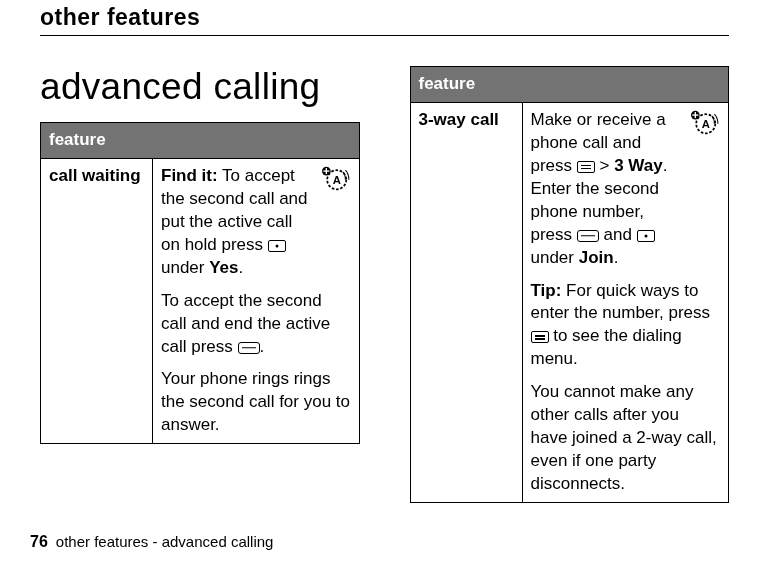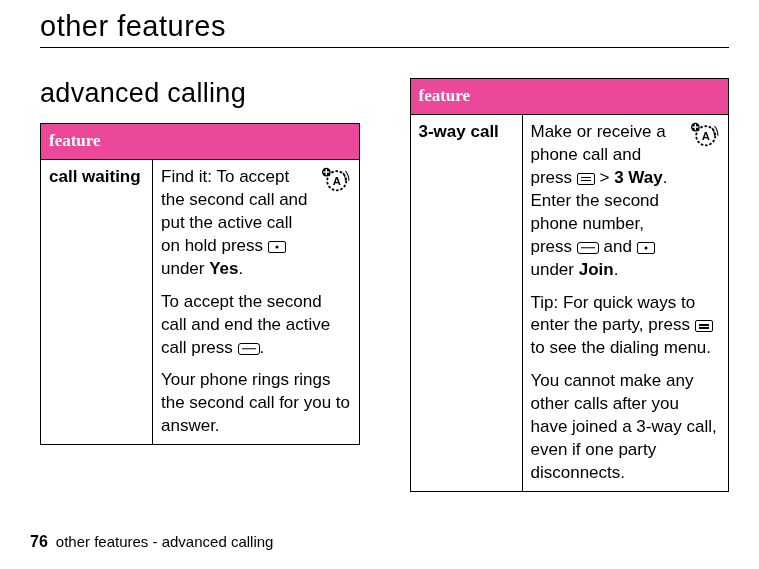--- a/index.html
+++ b/index.html
@@ -11,75 +11,74 @@
     color: #000;
     background: #fff;
     position: relative;
     box-sizing: border-box;
   }
   .page {
     padding: 0 30px 0 40px;
     box-sizing: border-box;
   }
   .title {
-    font-size: 29px;
-    font-weight: 400;
+    font-size: 23px;
+    font-weight: 700;
     letter-spacing: 0.5px;
-    margin: 10px 0 4px 0;
+    margin: 4px 0 4px 0;
   }
   .rule {
     border: none;
     border-top: 1px solid #000;
     margin: 0 0 30px 0;
   }
   .columns {
     display: flex;
     gap: 50px;
     align-items: flex-start;
   }
   .col {
     flex: 1 1 0;
   }
   .section-heading {
-    font-size: 27px;
+    font-size: 37px;
     font-weight: 400;
     margin: 0 0 14px 0;
     letter-spacing: 0.3px;
   }
   table.feature {
     border-collapse: collapse;
     width: 100%;
   }
   table.feature th, table.feature td {
     border: 1px solid #000;
     padding: 6px 8px;
     vertical-align: top;
     text-align: left;
     font-size: 17px;
     line-height: 1.35;
   }
   table.feature th {
-    background: #ec4899;
+    background: #737373;
     color: #fff;
     font-weight: 700;
     font-size: 17px;
-    font-family: Liberation Serif, serif;
   }
   table.feature td.label {
     width: 95px;
     font-weight: 700;
   }
   .cell-content {
     position: relative;
   }
   .cell-content p {
     margin: 0 0 10px 0;
   }
   .cell-content p:last-child { margin-bottom: 0; }
-  .bold { font-weight: 400; }
+  .bold { font-weight: 700; }
   .cond { font-family: "Arial Narrow", Arial, sans-serif; font-stretch: condensed; font-weight: 700; }
   .key {
     display: inline-block;
     vertical-align: -2px;
     width: 18px;
     height: 12px;
     border: 1.5px solid #000;
     border-radius: 2px;
     position: relative;
     box-sizing: border-box;
@@ -191,23 +190,23 @@
                   <path d="M30 6 q4 4 4 11" fill="none" stroke="#000" stroke-width="1.2"></path>
                   <circle cx="8" cy="7" r="5" fill="#000"></circle>
                   <line x1="8" y1="3.5" x2="8" y2="10.5" stroke="#fff" stroke-width="1.6"></line>
                   <line x1="4.5" y1="7" x2="11.5" y2="7" stroke="#fff" stroke-width="1.6"></line>
                 </svg>
               </span>
               <p class="first-block">
                 <span>Make or receive a phone call and press </span><span class="key menu"></span><span> &gt; </span><span class="cond">3 Way</span><span>. Enter the second phone number, press </span><span class="key wide"></span><span> and </span><span class="key dot"></span><span> under </span><span class="cond">Join</span><span>.</span>
               </p>
               <p>
-                <span class="bold">Tip:</span><span> For quick ways to enter the party, press </span><span class="key menu"></span><span> to see the dialing menu.</span>
-              </p>
-              <p>You cannot make any other calls after you have joined a 3-way call, even if one party disconnects.</p>
+                <span class="bold">Tip:</span><span> For quick ways to enter the number, press </span><span class="key menu"></span><span> to see the dialing menu.</span>
+              </p>
+              <p>You cannot make any other calls after you have joined a 2-way call, even if one party disconnects.</p>
             </div>
           </td>
         </tr>
       </tbody>
         </table>
     </div>
   </div>
 </div>
 
 <div class="footer">

